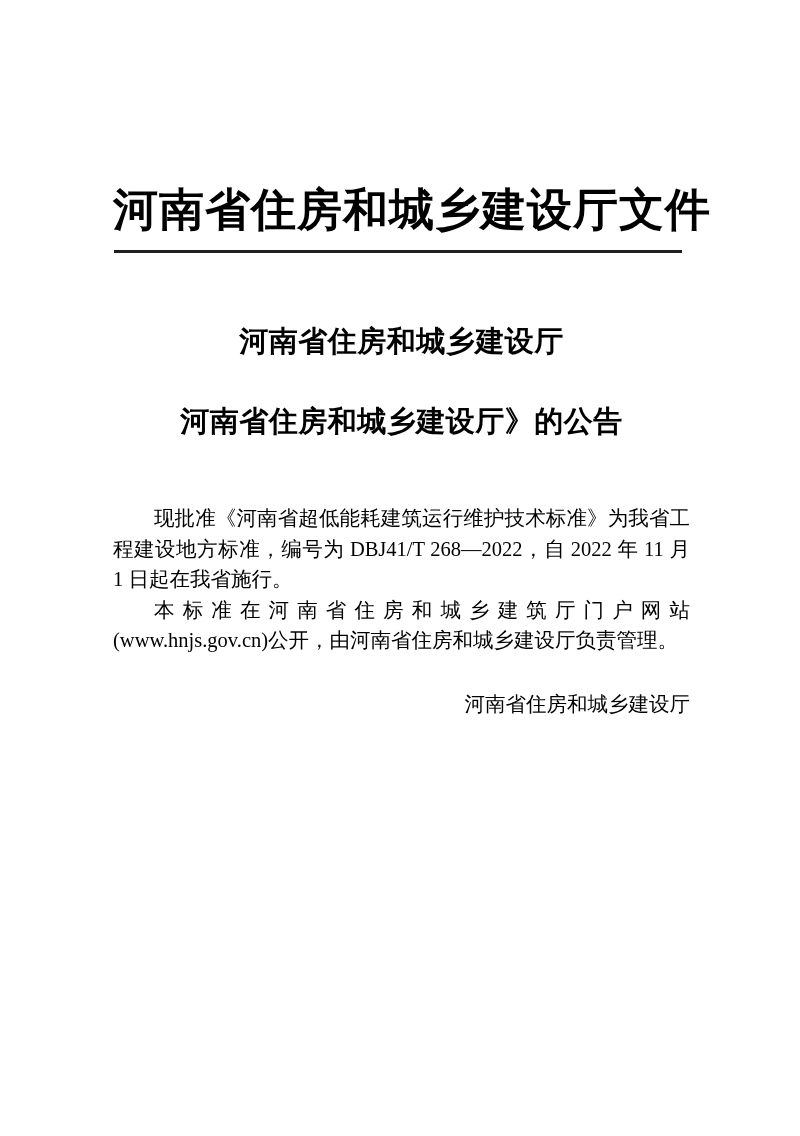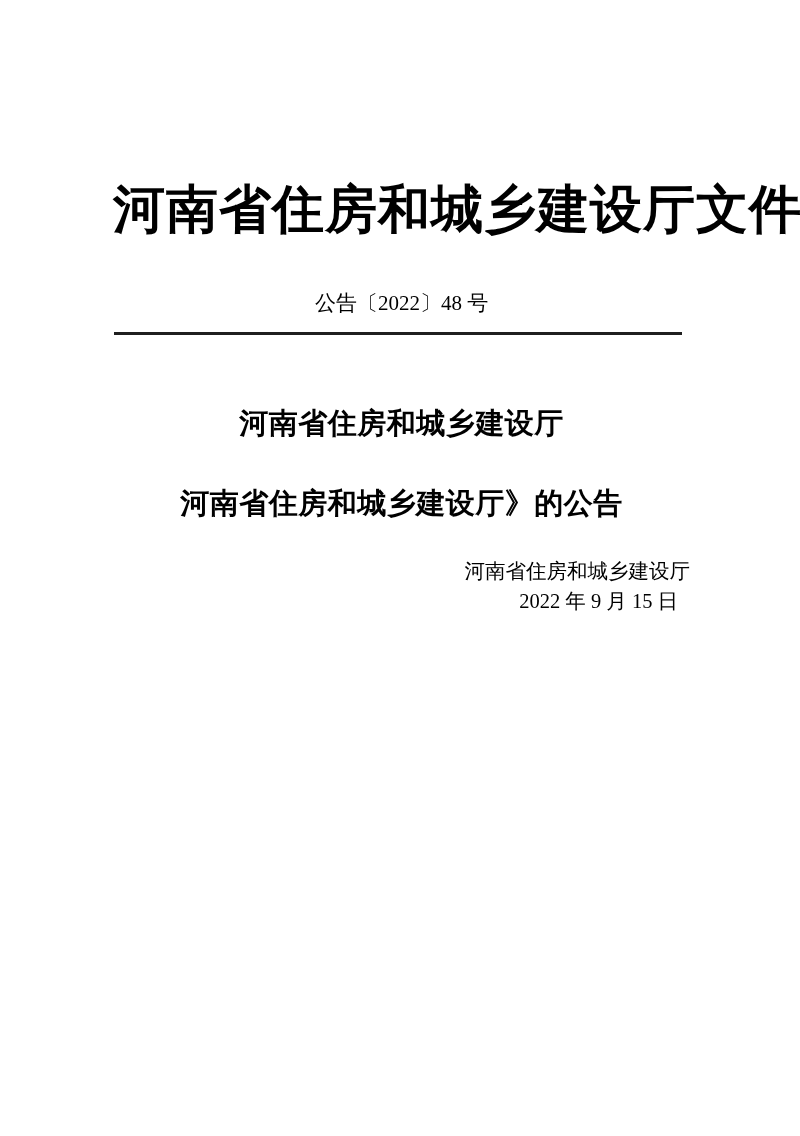--- a/index.html
+++ b/index.html
@@ -16,21 +16,21 @@
     overflow: hidden;
     font-family: "Liberation Serif", "DejaVu Serif", serif;
     box-sizing: border-box;
     padding: 0 110px 0 113px;
   }
   .agency-title {
     margin: 186px 0 0 0;
     text-align: left;
     font-family: "Liberation Serif", "DejaVu Serif", serif;
     font-weight: bold;
-    font-size: 52px;
+    font-size: 45px;
     line-height: 48px;
     letter-spacing: 1px;
     white-space: nowrap;
   }
   .doc-number {
     margin-top: 56px;
     text-align: center;
     font-size: 21px;
     line-height: 26px;
   }
@@ -70,29 +70,31 @@
     padding-right: 12px;
   }
 </style>
 </head>
 <body>
 
 <div class="page">
 
   <h1 class="agency-title">河南省住房和城乡建设厅文件</h1>
 
-  <div class="doc-number">公告〔2022〕48 号</div>
 
   <hr class="rule">
 
   <h2 class="announcement-title">
     <span>河南省住房和城乡建设厅</span><br>
     <br>
     <span>河南省住房和城乡建设厅》的公告</span>
   </h2>
 
+  <div class="body-text">
+    <p>现批准《河南省超低能耗建筑运行维护技术标准》为我省工程建设地方标准，编号为 DBJ41/T 268—2022，自 2022 年 11 月 1 日起在我省施行。</p>
+    <p>本标准在河南省住房和城乡建筑厅门户网站(www.hnjs.gov.cn)公开，由河南省住房和城乡建设厅负责管理。</p>
+  </div>
 
   <div class="signature-block">
     <div class="signature-org">河南省住房和城乡建设厅</div>
-    <div class="signature-date">2022 年 9 月 15 日</div>
   </div>
 
 </div>
 
 </body></html>

